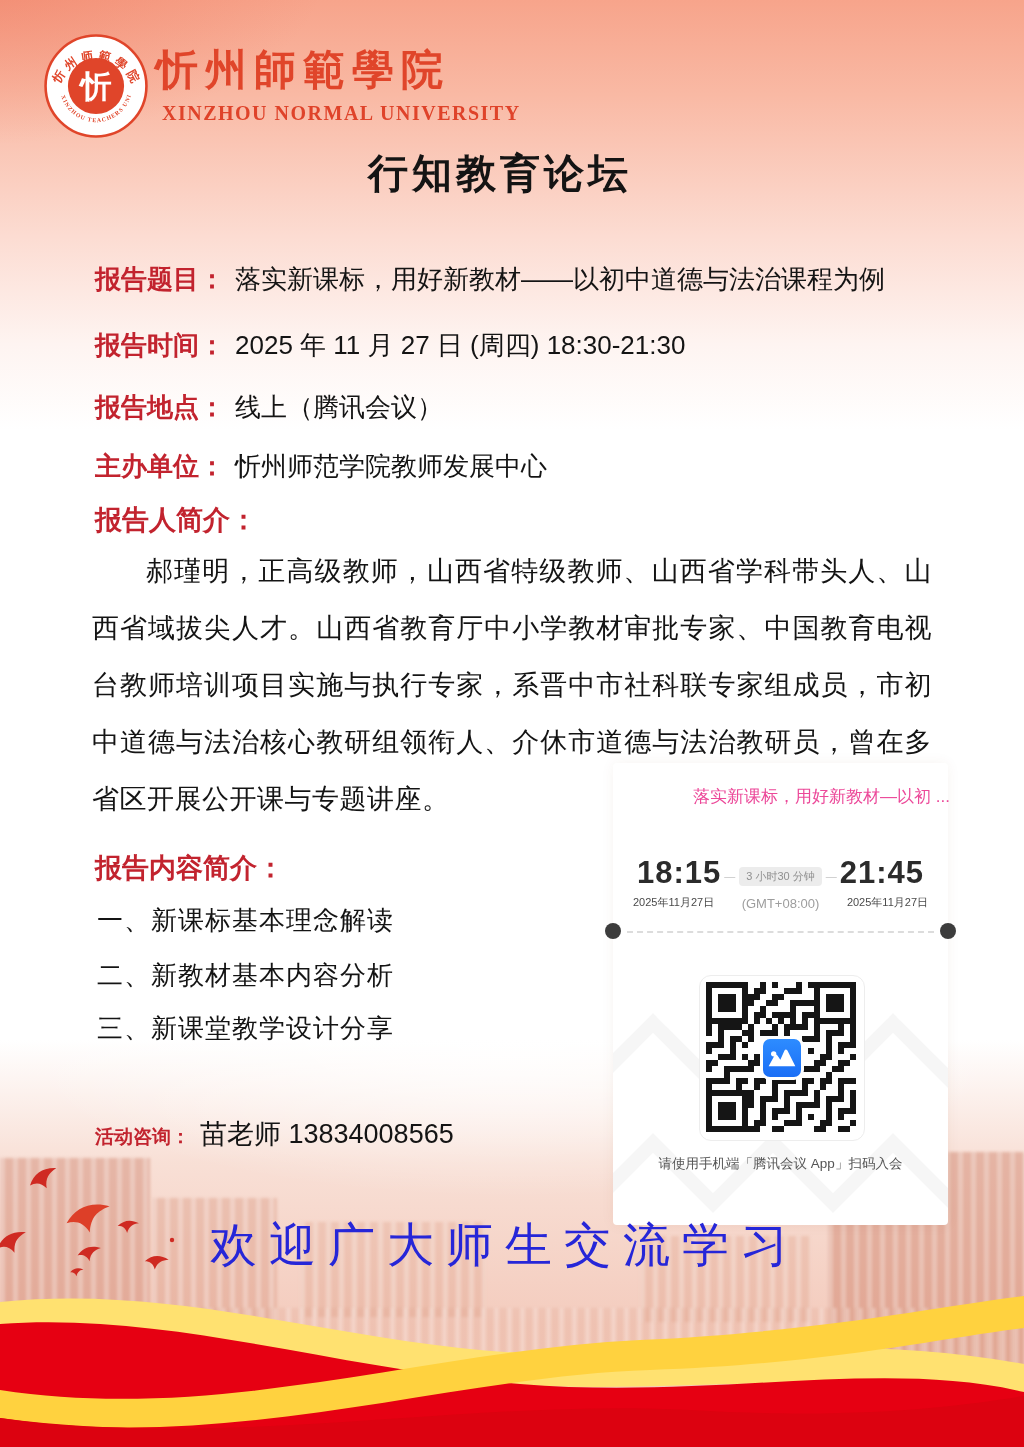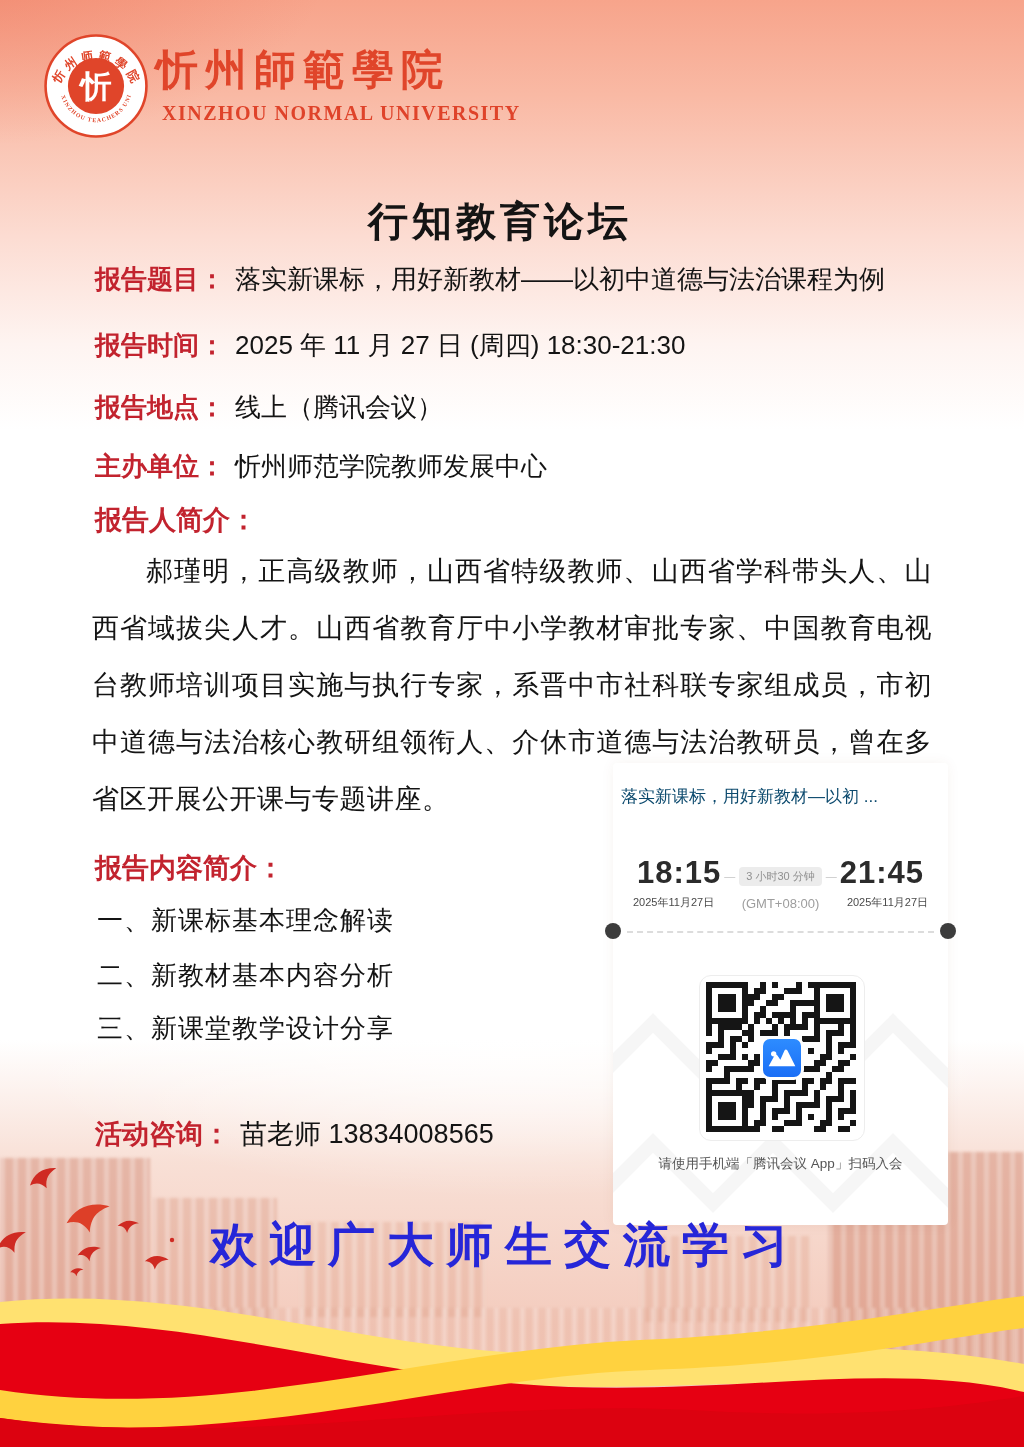--- a/index.html
+++ b/index.html
@@ -13,52 +13,52 @@
     background:radial-gradient(ellipse 60% 70% at -4% -8%,rgba(236,108,82,.45),rgba(236,108,82,0) 60%);}
 
   
   .seal{position:absolute;left:44px;top:34px;}
   .uni-cn{position:absolute;left:156px;top:20px;font-family:"Liberation Serif","DejaVu Serif",serif;
     font-weight:bold;font-size:42px;color:#e0452a;letter-spacing:7px;white-space:nowrap;margin-top:22px;}
   .uni-en{position:absolute;left:162px;top:102px;font-family:"Liberation Serif","DejaVu Serif",serif;
     font-weight:bold;font-size:20px;color:#df432a;letter-spacing:1.5px;white-space:nowrap;}
   .forum-title{position:absolute;left:0;top:146px;width:1000px;text-align:center;
     font-family:"Liberation Serif","DejaVu Serif",serif;font-weight:900;font-size:40px;
-    color:#141414;letter-spacing:4px;margin-top:48px;}
+    color:#141414;letter-spacing:4px;}
 
   
   .detail-row{position:absolute;left:95px;width:860px;font-size:26px;white-space:nowrap;}
   .dlabel{color:#c2232e;font-weight:bold;margin-right:10px;}
   .dvalue{color:#141414;}
   .sec-head{position:absolute;left:95px;font-size:27px;font-weight:bold;color:#c2232e;}
 
   .bio{position:absolute;left:92px;top:543px;width:840px;margin:0;font-size:27px;line-height:57px;
     color:#141414;text-indent:2em;text-align:justify;letter-spacing:.5px;}
 
   .list-item{position:absolute;left:97px;font-size:26px;color:#141414;letter-spacing:1px;}
 
   .contact-row{position:absolute;left:95px;top:1116px;font-size:27px;white-space:nowrap;z-index:6;}
-  .contact-row .dlabel{font-size:27px;}
+  .contact-row .dlabel{font-size:19px;}
 
   .welcome{position:absolute;left:0;top:1214px;width:1010px;text-align:center;z-index:6;
-    font-family:"Liberation Serif","DejaVu Serif",serif;font-weight:700;font-size:47px;
+    font-family:"Liberation Serif","DejaVu Serif",serif;font-weight:400;font-size:47px;
     color:#2626d8;letter-spacing:12px;}
 
   
   .photo{position:absolute;left:0;top:1040px;width:1024px;height:407px;overflow:hidden;
     background:linear-gradient(180deg,rgba(248,228,220,0) 0%,rgba(246,213,200,.75) 30%,rgba(243,201,186,.95) 70%,rgba(244,203,188,1) 100%);}
   .bldg{position:absolute;filter:blur(1.5px);
     background-image:repeating-linear-gradient(90deg,rgba(255,255,255,.28) 0 5px,rgba(0,0,0,0) 5px 13px);}
   .photo .wash{position:absolute;inset:0;filter:none;
     background:radial-gradient(ellipse 70% 55% at 50% 0%,rgba(255,255,255,.85),rgba(255,255,255,0) 70%);}
 
   
   .mcard{position:absolute;left:613px;top:763px;width:335px;height:462px;background:#ffffff;
     border-radius:4px;box-shadow:0 0 14px rgba(120,60,40,.06);z-index:5;}
-  .m-title{position:absolute;left:8px;top:22px;width:100%;text-align:left;font-size:17px;color:#0c4a6e;white-space:nowrap;}
+  .m-title{position:absolute;left:2px;top:22px;width:100%;text-align:right;font-size:17px;color:#ec4899;white-space:nowrap;}
   .m-id{position:absolute;left:0;top:52px;width:100%;text-align:center;font-size:23px;color:#111;letter-spacing:1px;}
   .m-time{position:absolute;top:92px;font-size:31px;color:#2b2b2b;font-weight:bold;letter-spacing:1px;}
   .m-time.start{left:24px;} .m-time.end{right:24px;}
   .m-date{position:absolute;top:132px;font-size:11px;color:#4a4a4a;}
   .m-date.start{left:20px;} .m-date.end{right:20px;}
   .m-durwrap{position:absolute;left:0;top:104px;width:100%;text-align:center;font-size:11px;color:#c4c4c4;}
   .m-pill{display:inline-block;background:#ececec;border-radius:4px;padding:2px 7px;color:#8f8f8f;margin:0 4px;}
   .m-tz{position:absolute;left:0;top:133px;width:100%;text-align:center;font-size:13px;color:#9d9d9d;}
   .m-divider{position:absolute;left:14px;right:14px;top:168px;border-top:2px dashed #dcdcdc;}
   .notch{position:absolute;top:160px;width:16px;height:16px;border-radius:50%;background:#3c3c3c;}

